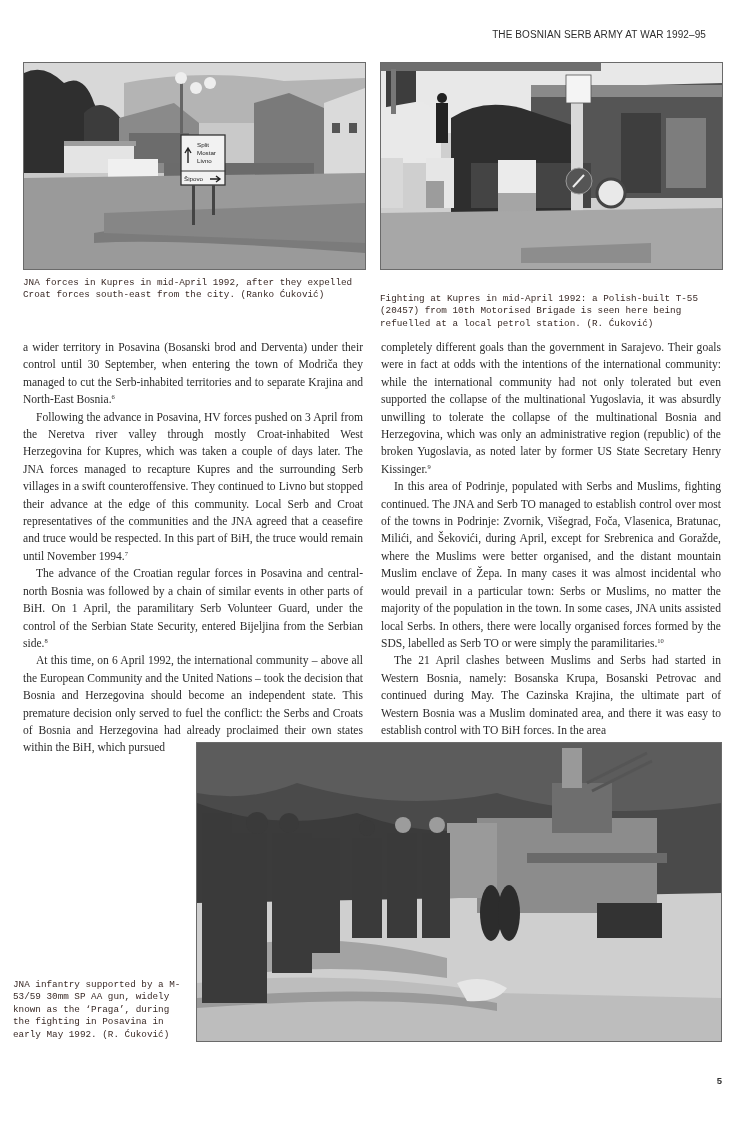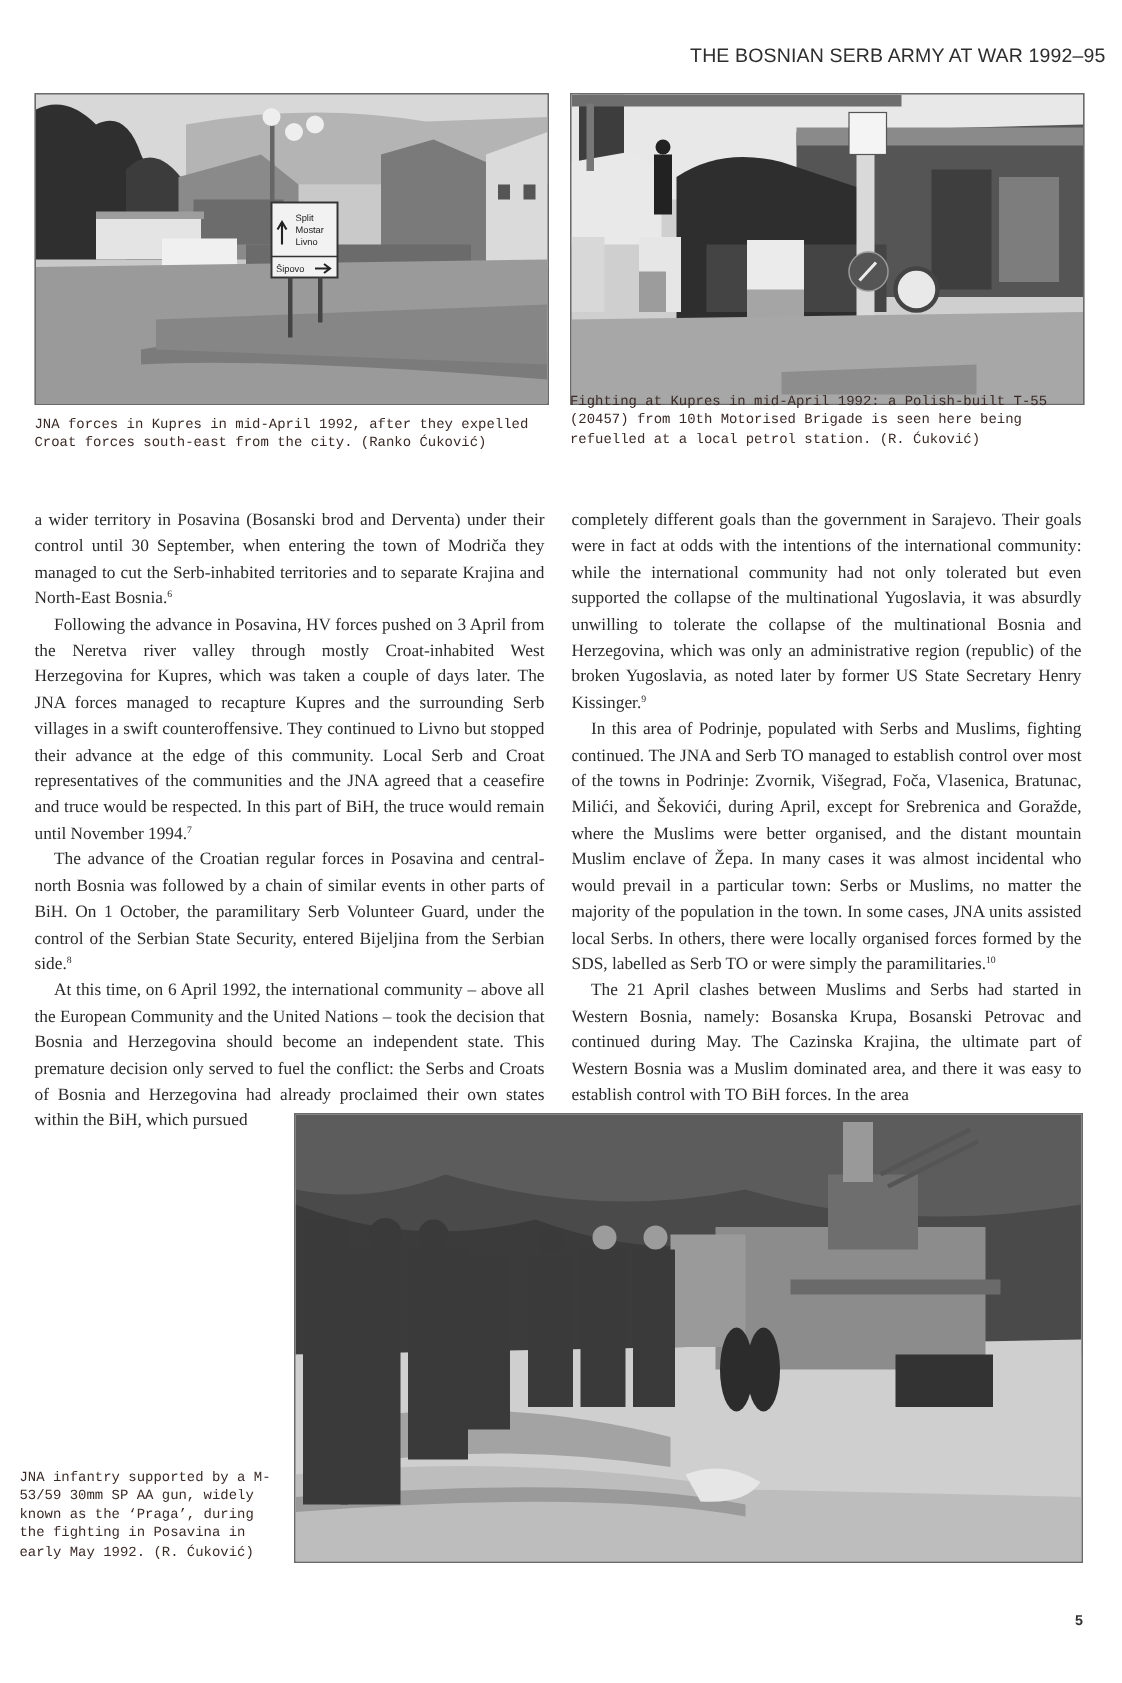--- a/index.html
+++ b/index.html
@@ -1,35 +1,35 @@
 <!DOCTYPE html>
 <html><head>
 <meta charset="utf-8">
 <style>
   html, body { margin: 0; padding: 0; }
   body {
     width: 748px; height: 1122px; background: #ffffff; position: relative; overflow: hidden;
     font-family: "Liberation Serif", "DejaVu Serif", serif; color: #2a2a2a;
   }
   .running-head {
-    position: absolute; top: 29px; right: 11px;
-    font-family: "Liberation Sans", "DejaVu Sans", sans-serif; font-size: 13px;
+    position: absolute; top: 29px; right: 42px;
+    font-family: "Liberation Sans", "DejaVu Sans", sans-serif; font-size: 10px;
     letter-spacing: 0.1px; color: #2d2d2d;
   }
   .photo { position: absolute; border: 1px solid #6a6a6a; overflow: hidden; background: #bdbdbd; }
   .photo svg { display: block; width: 100%; height: 100%; }
   #photo1 { left: 23px; top: 62px; width: 341px; height: 206px; }
   #photo2 { left: 380px; top: 62px; width: 341px; height: 206px; }
   #photo3 { left: 196px; top: 742px; width: 524px; height: 298px; }
   .caption {
     position: absolute; font-family: Liberation Mono, monospace;
     font-size: 9.3px; line-height: 12.4px; color: #3a2a26;
   }
   #cap1 { left: 23px; top: 277px; width: 340px; }
-  #cap2 { left: 380px; top: 262px; width: 342px; }
+  #cap2 { left: 380px; top: 293px; width: 342px; }
   #cap3 { left: 13px; top: 979px; width: 168px; }
   .column {
     position: absolute; top: 339px; width: 340px; font-size: 11.55px; line-height: 17.4px;
     text-align: justify; color: #2b2b2b;
   }
   #col-left { left: 23px; }
   #col-right { left: 381px; }
   .column p { margin: 0; text-indent: 0; }
   .column p.indent { text-indent: 13px; }
   .column p.first { text-indent: 0; }
@@ -130,21 +130,21 @@
 
     <path d="M0 150 L341 145 L341 206 L0 206 Z" fill="#a7a7a7"></path>
     <path d="M140 185 L270 180 L270 200 L140 200 Z" fill="#8d8d8d"></path>
   </svg>
 </div>
 <div class="caption" id="cap2">Fighting at Kupres in mid-April 1992: a Polish-built T-55 (20457) from 10th Motorised Brigade is seen here being refuelled at a local petrol station. (R. Ćuković)</div>
 
 <div class="column" id="col-left">
   <p class="first"><span>a wider territory in Posavina (Bosanski brod and Derventa) under their control until 30 September, when entering the town of Modriča they managed to cut the Serb-inhabited territories and to separate Krajina and North-East Bosnia.</span><sup>6</sup></p>
   <p class="indent"><span>Following the advance in Posavina, HV forces pushed on 3 April from the Neretva river valley through mostly Croat-inhabited West Herzegovina for Kupres, which was taken a couple of days later. The JNA forces managed to recapture Kupres and the surrounding Serb villages in a swift counteroffensive. They continued to Livno but stopped their advance at the edge of this community. Local Serb and Croat representatives of the communities and the JNA agreed that a ceasefire and truce would be respected. In this part of BiH, the truce would remain until November 1994.</span><sup>7</sup></p>
-  <p class="indent"><span>The advance of the Croatian regular forces in Posavina and central-north Bosnia was followed by a chain of similar events in other parts of BiH. On 1 October, the paramilitary Serb Volunteer Guard, under the control of the Serbian State Security, entered Bijeljina from the Serbian side.</span><sup>8</sup></p>
+  <p class="indent"><span>The advance of the Croatian regular forces in Posavina and central-north Bosnia was followed by a chain of similar events in other parts of BiH. On 1 April, the paramilitary Serb Volunteer Guard, under the control of the Serbian State Security, entered Bijeljina from the Serbian side.</span><sup>8</sup></p>
   <p class="indent"><span>At this time, on 6 April 1992, the international community – above all the European Community and the United Nations – took the decision that Bosnia and Herzegovina should become an independent state. This premature decision only served to fuel the conflict: the Serbs and Croats of Bosnia and Herzegovina had already proclaimed their own states within the BiH, which pursued</span></p>
 </div>
 
 <div class="column" id="col-right">
   <p class="first"><span>completely different goals than the government in Sarajevo. Their goals were in fact at odds with the intentions of the international community: while the international community had not only tolerated but even supported the collapse of the multinational Yugoslavia, it was absurdly unwilling to tolerate the collapse of the multinational Bosnia and Herzegovina, which was only an administrative region (republic) of the broken Yugoslavia, as noted later by former US State Secretary Henry Kissinger.</span><sup>9</sup></p>
   <p class="indent"><span>In this area of Podrinje, populated with Serbs and Muslims, fighting continued. The JNA and Serb TO managed to establish control over most of the towns in Podrinje: Zvornik, Višegrad, Foča, Vlasenica, Bratunac, Milići, and Šekovići, during April, except for Srebrenica and Goražde, where the Muslims were better organised, and the distant mountain Muslim enclave of Žepa. In many cases it was almost incidental who would prevail in a particular town: Serbs or Muslims, no matter the majority of the population in the town. In some cases, JNA units assisted local Serbs. In others, there were locally organised forces formed by the SDS, labelled as Serb TO or were simply the paramilitaries.</span><sup>10</sup></p>
   <p class="indent"><span>The 21 April clashes between Muslims and Serbs had started in Western Bosnia, namely: Bosanska Krupa, Bosanski Petrovac and continued during May. The Cazinska Krajina, the ultimate part of Western Bosnia was a Muslim dominated area, and there it was easy to establish control with TO BiH forces. In the area</span></p>
 </div>
 
 <div class="photo" id="photo3">

